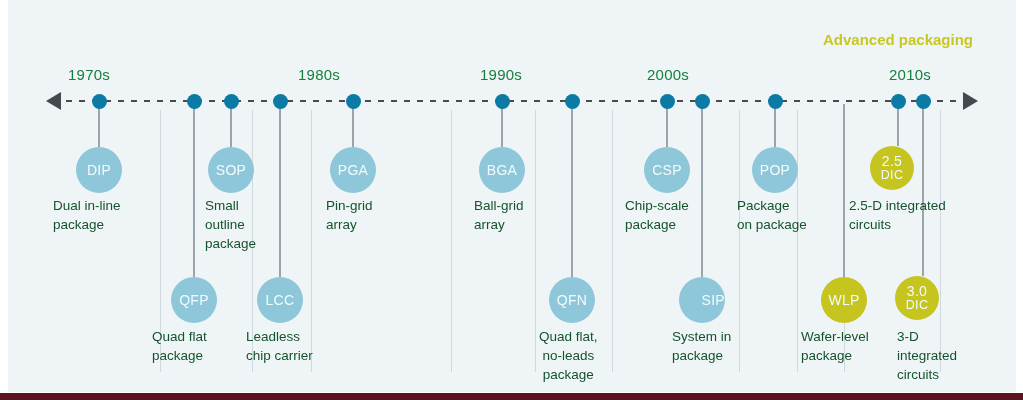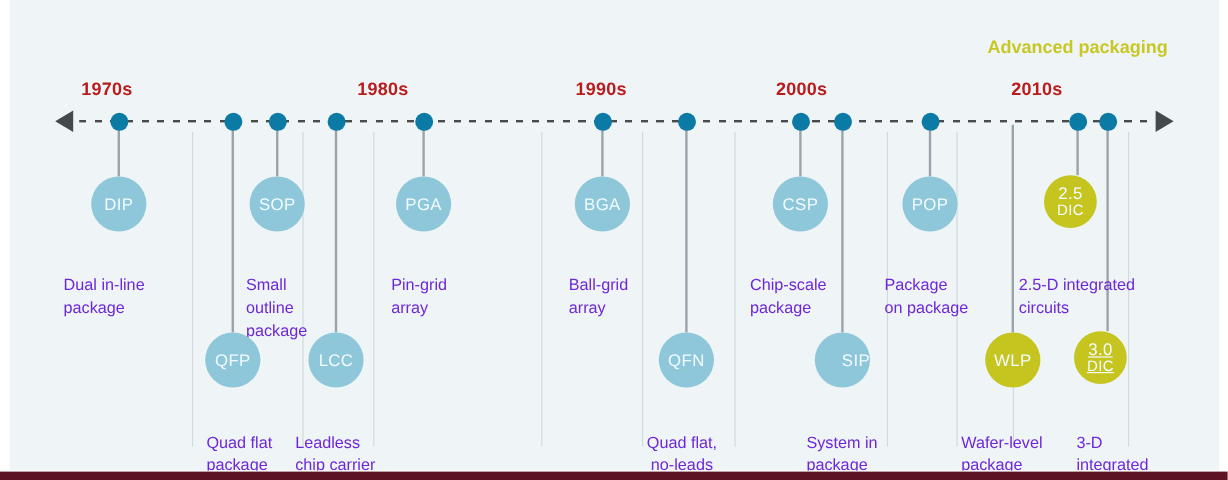--- a/index.html
+++ b/index.html
@@ -76,22 +76,22 @@
     margin-left: -7.5px;
     border-radius: 50%;
     background: #0b7aa5;
   }
 
   
   .decade {
     position: absolute;
     top: 66px;
     font-size: 15px;
-    font-weight: bold;
-    color: #b91c1c;
+    font-weight: normal;
+    color: #15803d;
     letter-spacing: 0.2px;
     white-space: nowrap;
     transform: translateX(-50%);
   }
 
   
   .adv-label {
     position: absolute;
     top: 31px;
     font-size: 15px;
@@ -131,39 +131,38 @@
   }
   .bubble.blue  { background: #8ec7d9; }
   .bubble.olive { background: #c6c520; }
   .bubble .ln2 { font-size: 12.5px; }
 
   
   .caption {
     position: absolute;
     font-size: 13.5px;
     line-height: 1.42;
-    color: #6d28d9;
+    color: #14532d;
     white-space: pre-line;
-    margin-top: 32px;
   }
 </style>
 </head>
 <body>
 
 <div id="root">
   <div class="panel">
 
     <div class="adv-label" style="left: 890px;">Advanced packaging</div>
 
     <div id="decades-layer">
         <div class="decade" style="left: 81px;">1970s</div>
         <div class="decade" style="left: 311px;">1980s</div>
         <div class="decade" style="left: 493px;">1990s</div>
         <div class="decade" style="left: 660px;">2000s</div>
-        <div class="decade" style="left: 856px; text-align: right;">2010s</div>
+        <div class="decade" style="left: 902px; text-align: right;">2010s</div>
       </div>
 
     <div id="dividers-layer">
         <div class="divider" style="left: 152px; top: 110px; height: 262px;"></div>
         <div class="divider" style="left: 244px; top: 110px; height: 262px;"></div>
         <div class="divider" style="left: 303px; top: 110px; height: 262px;"></div>
         <div class="divider" style="left: 443px; top: 110px; height: 262px;"></div>
         <div class="divider" style="left: 527px; top: 110px; height: 262px;"></div>
         <div class="divider" style="left: 604px; top: 110px; height: 262px;"></div>
         <div class="divider" style="left: 731px; top: 110px; height: 262px;"></div>
@@ -239,21 +238,21 @@
 on package</div>
         <div class="bubble olive" style="left: 862px; top: 146px; width: 44px; height: 44px;">
           <span>2.5</span>
           <span class="ln2">DIC</span>
         </div>
         <div class="caption" style="left: 841px; top: 196px;">2.5-D integrated
 circuits</div>
         <div class="bubble blue" style="left: 163px; top: 277px; width: 46px; height: 46px;">
           <span>QFP</span>
         </div>
-        <div class="caption" style="left: 164px; top: 327px;">Quad flat
+        <div class="caption" style="left: 144px; top: 327px;">Quad flat
 package</div>
         <div class="bubble blue" style="left: 249px; top: 277px; width: 46px; height: 46px;">
           <span>LCC</span>
         </div>
         <div class="caption" style="left: 238px; top: 327px;">Leadless
 chip carrier</div>
         <div class="bubble blue" style="left: 541px; top: 277px; width: 46px; height: 46px;">
           <span>QFN</span>
         </div>
         <div class="caption" style="left: 531px; top: 327px; text-align: center;">Quad flat,
@@ -262,21 +261,21 @@
         <div class="bubble blue" style="left: 671px; top: 277px; width: 46px; height: 46px; align-items: flex-end;">
           <span>SIP</span>
         </div>
         <div class="caption" style="left: 664px; top: 327px;">System in
 package</div>
         <div class="bubble olive" style="left: 813px; top: 277px; width: 46px; height: 46px;">
           <span>WLP</span>
         </div>
         <div class="caption" style="left: 793px; top: 327px;">Wafer-level
 package</div>
-        <div class="bubble olive" style="left: 887px; top: 276px; width: 44px; height: 44px; text-decoration: underline;">
+        <div class="bubble olive" style="left: 887px; top: 276px; width: 44px; height: 44px;">
           <span>3.0</span>
           <span class="ln2">DIC</span>
         </div>
         <div class="caption" style="left: 889px; top: 327px;">3-D
 integrated
 circuits</div>
       </div>
 
   </div>
   <div class="bottom-bar"></div>

